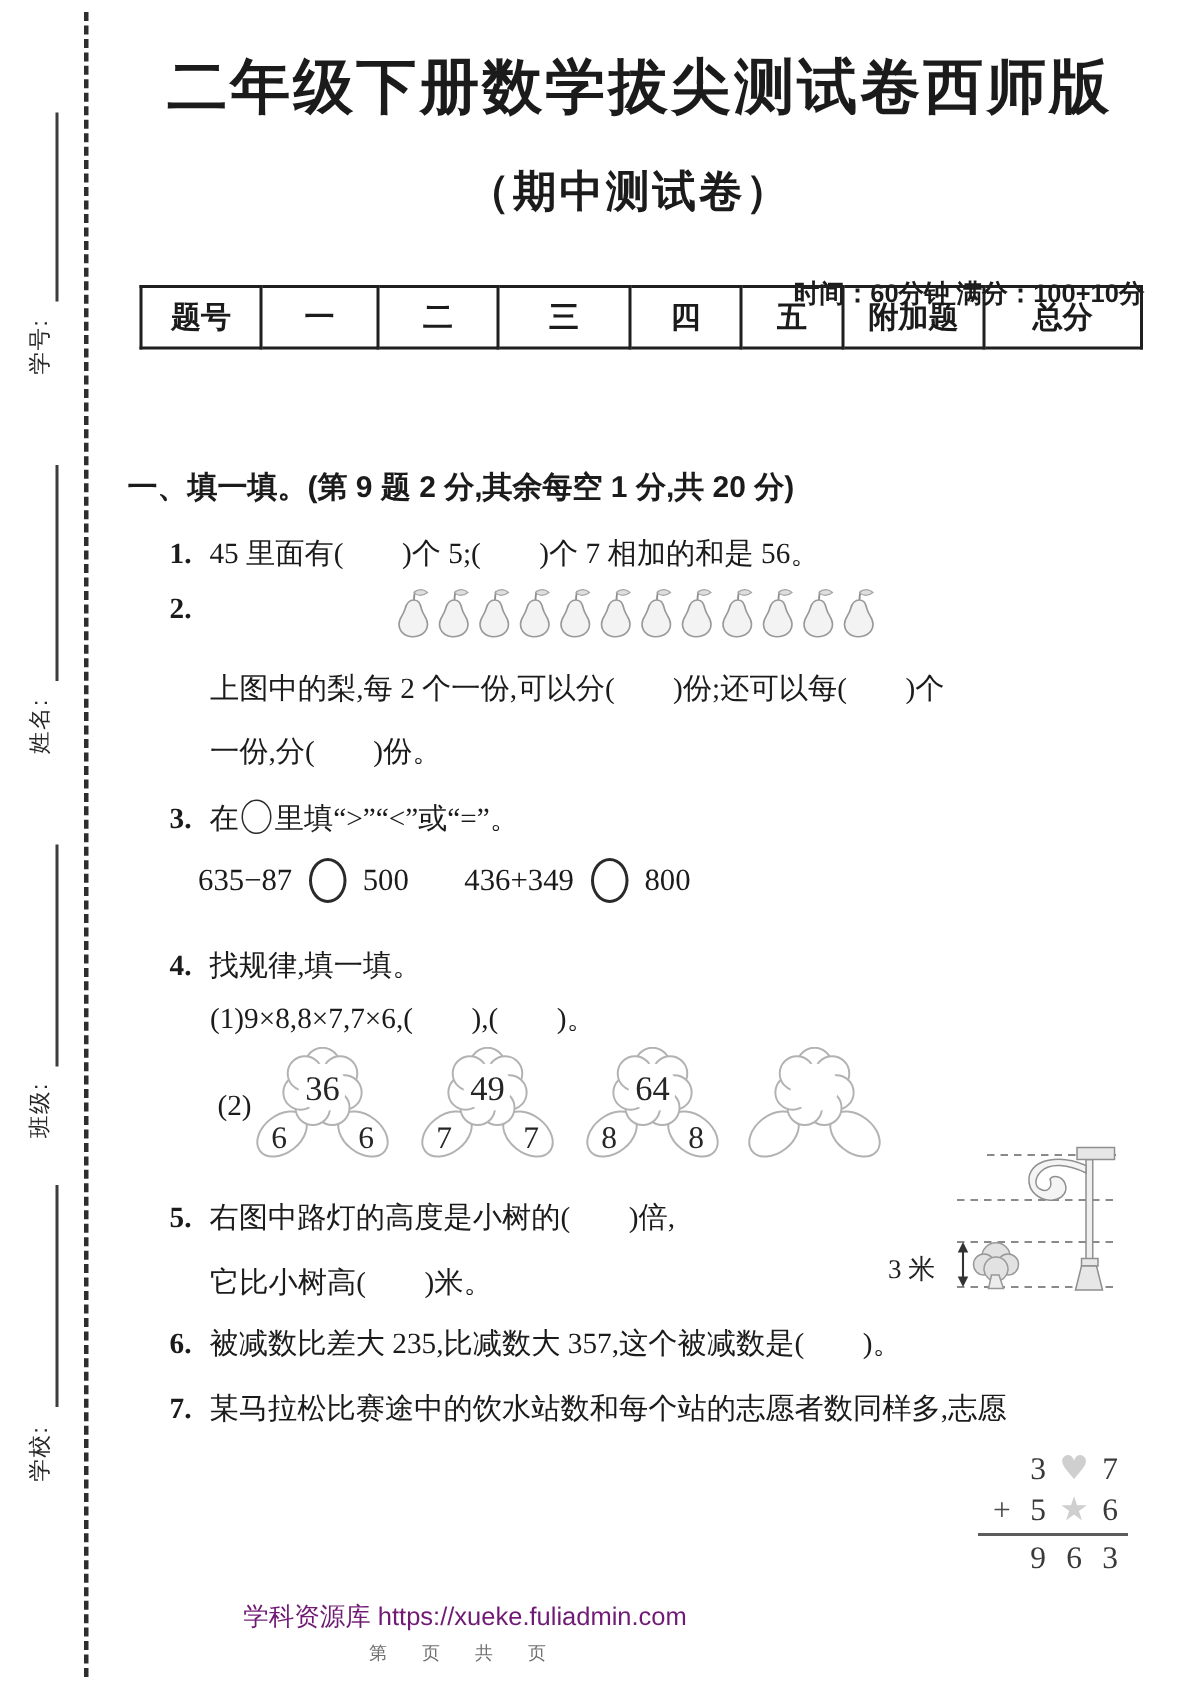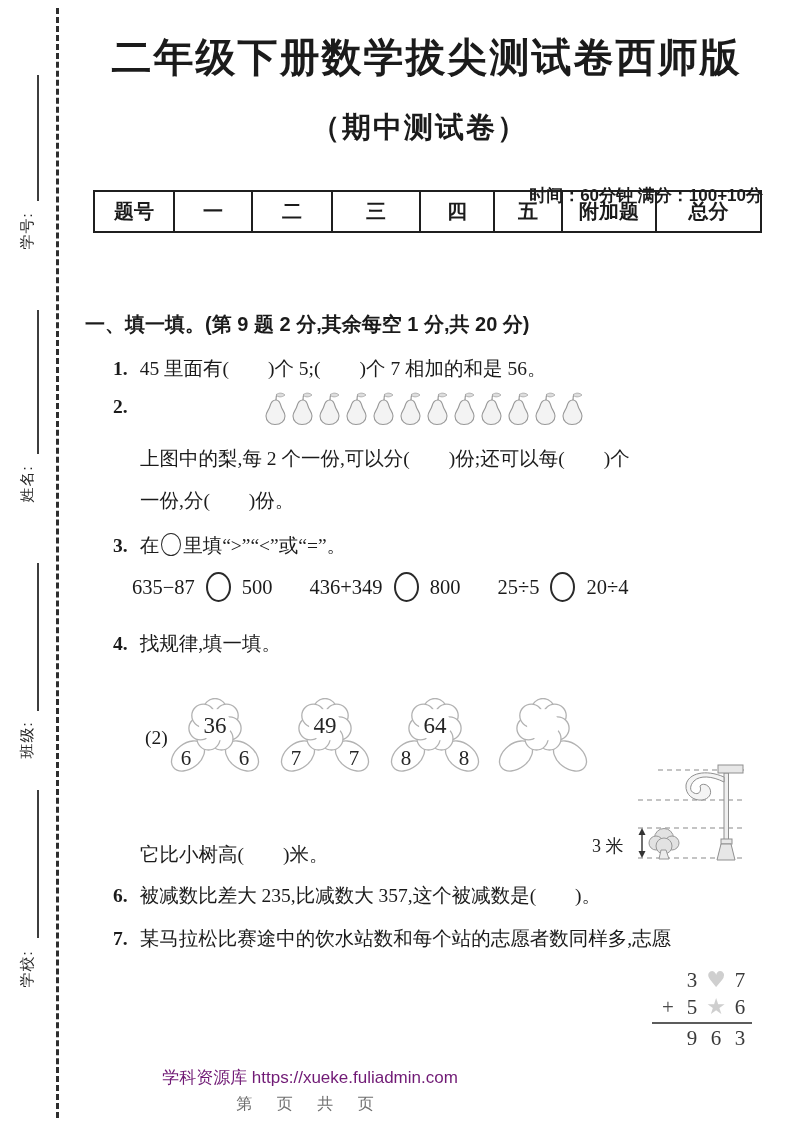--- a/index.html
+++ b/index.html
@@ -53,21 +53,21 @@
   .addition{left:648px;top:966px;width:104px;font-size:21px;color:#3a3a3a;}
   .add-row{text-align:right;height:27px;line-height:27px;}
   .add-cell{display:inline-block;width:24px;text-align:center;}
   .add-cell.h,.add-cell.s{color:#cfcfcf;font-family:"DejaVu Sans","Liberation Sans",sans-serif;font-size:22px;}
   .add-cell.op{color:#4a4a4a;}
   .add-rule{border-top:2px solid #5c5c5c;margin:2px 0 1px 4px;}
 
   .wm{left:110px;top:1066px;width:400px;text-align:center;font-family:"Liberation Sans","DejaVu Sans",sans-serif;
       font-size:17px;color:#701a75;white-space:nowrap;}
   .pginfo{left:110px;top:1094px;width:400px;text-align:center;font-family:"Liberation Sans","DejaVu Sans",sans-serif;
-      font-size:16px;color:#6f6f6f;letter-spacing:10px;white-space:nowrap;}
+      font-size:12px;color:#6f6f6f;letter-spacing:10px;white-space:nowrap;}
 </style>
 </head>
 <body>
 
 <div class="page">
 
   <div class="rail"></div>
 
   <div class="mf-line" style="top:75px;height:126px"></div>
   <div class="mf-label" style="top:221px">学号:</div>
@@ -189,30 +189,26 @@
       <span class="cmp">
         <span>635−87</span>
         <span class="cmp-circle"></span>
         <span>500</span>
       </span>
       <span class="cmp">
         <span>436+349</span>
         <span class="cmp-circle"></span>
         <span>800</span>
       </span>
-      <span class="cmp">
-        <span>25÷5</span>
-        <span class="cmp-circle"></span>
-        <span>20÷4</span>
-      </span>
     </div>
 
   <div class="abs q" style="left:113px;top:630px">
     <span class="qn">4.</span><span>找规律,填一填。</span>
   </div>
+  <div class="abs q" style="left:140px;top:665px">(1)9×8,8×7,7×6,(　　),(　　)。</div>
   <div class="abs q" style="left:145px;top:727px">(2)</div>
   <svg class="abs" style="left:158px;top:698px" width="450" height="80" viewBox="0 0 450 80">
       <g>
         <ellipse cx="30" cy="58" rx="18.5" ry="12.5" transform="rotate(-38 30 58)" fill="#fff" stroke="#b2b2b2" stroke-width="1.3"></ellipse>
         <ellipse cx="84" cy="58" rx="18.5" ry="12.5" transform="rotate(38 84 58)" fill="#fff" stroke="#b2b2b2" stroke-width="1.3"></ellipse>
         <circle cx="57.0" cy="12.0" r="11.5" fill="#fff" stroke="#b2b2b2" stroke-width="1.3"></circle>
         <circle cx="68.7" cy="17.6" r="11.5" fill="#fff" stroke="#b2b2b2" stroke-width="1.3"></circle>
         <circle cx="71.6" cy="30.3" r="11.5" fill="#fff" stroke="#b2b2b2" stroke-width="1.3"></circle>
         <circle cx="63.5" cy="40.5" r="11.5" fill="#fff" stroke="#b2b2b2" stroke-width="1.3"></circle>
         <circle cx="50.5" cy="40.5" r="11.5" fill="#fff" stroke="#b2b2b2" stroke-width="1.3"></circle>
@@ -288,20 +284,23 @@
     </g>
     <g>
       <rect x="136" y="30" width="4.5" height="72" fill="#efefef" stroke="#8f8f8f" stroke-width="1"></rect>
       <rect x="130" y="22" width="25" height="8" fill="#e7e7e7" stroke="#8f8f8f" stroke-width="1"></rect>
       <path d="M136,34 C118,26 100,30 98,42 C97,52 106,58 114,57 C121,56 124,51 122,46 C120,41 114,40 112,43 C114,49 110,52 106,50 C101,48 102,42 106,38 C112,32 124,33 136,39 Z" fill="#f4f4f4" stroke="#8f8f8f" stroke-width="1"></path>
       <rect x="133" y="96" width="11" height="5" fill="#e7e7e7" stroke="#8f8f8f" stroke-width="1"></rect>
       <path d="M129,117 L147,117 L143,101 L133,101 Z" fill="#e7e7e7" stroke="#8f8f8f" stroke-width="1"></path>
     </g>
   </svg>
 
+  <div class="abs q" style="left:113px;top:798px">
+    <span class="qn">5.</span><span>右图中路灯的高度是小树的(　　)倍,</span>
+  </div>
   <div class="abs q" style="left:140px;top:841px">它比小树高(　　)米。</div>
 
   <div class="abs q" style="left:113px;top:882px">
     <span class="qn">6.</span><span>被减数比差大 235,比减数大 357,这个被减数是(　　)。</span>
   </div>
 
   <div class="abs q" style="left:113px;top:925px">
     <span class="qn">7.</span><span>某马拉松比赛途中的饮水站数和每个站的志愿者数同样多,志愿</span>
   </div>
 

